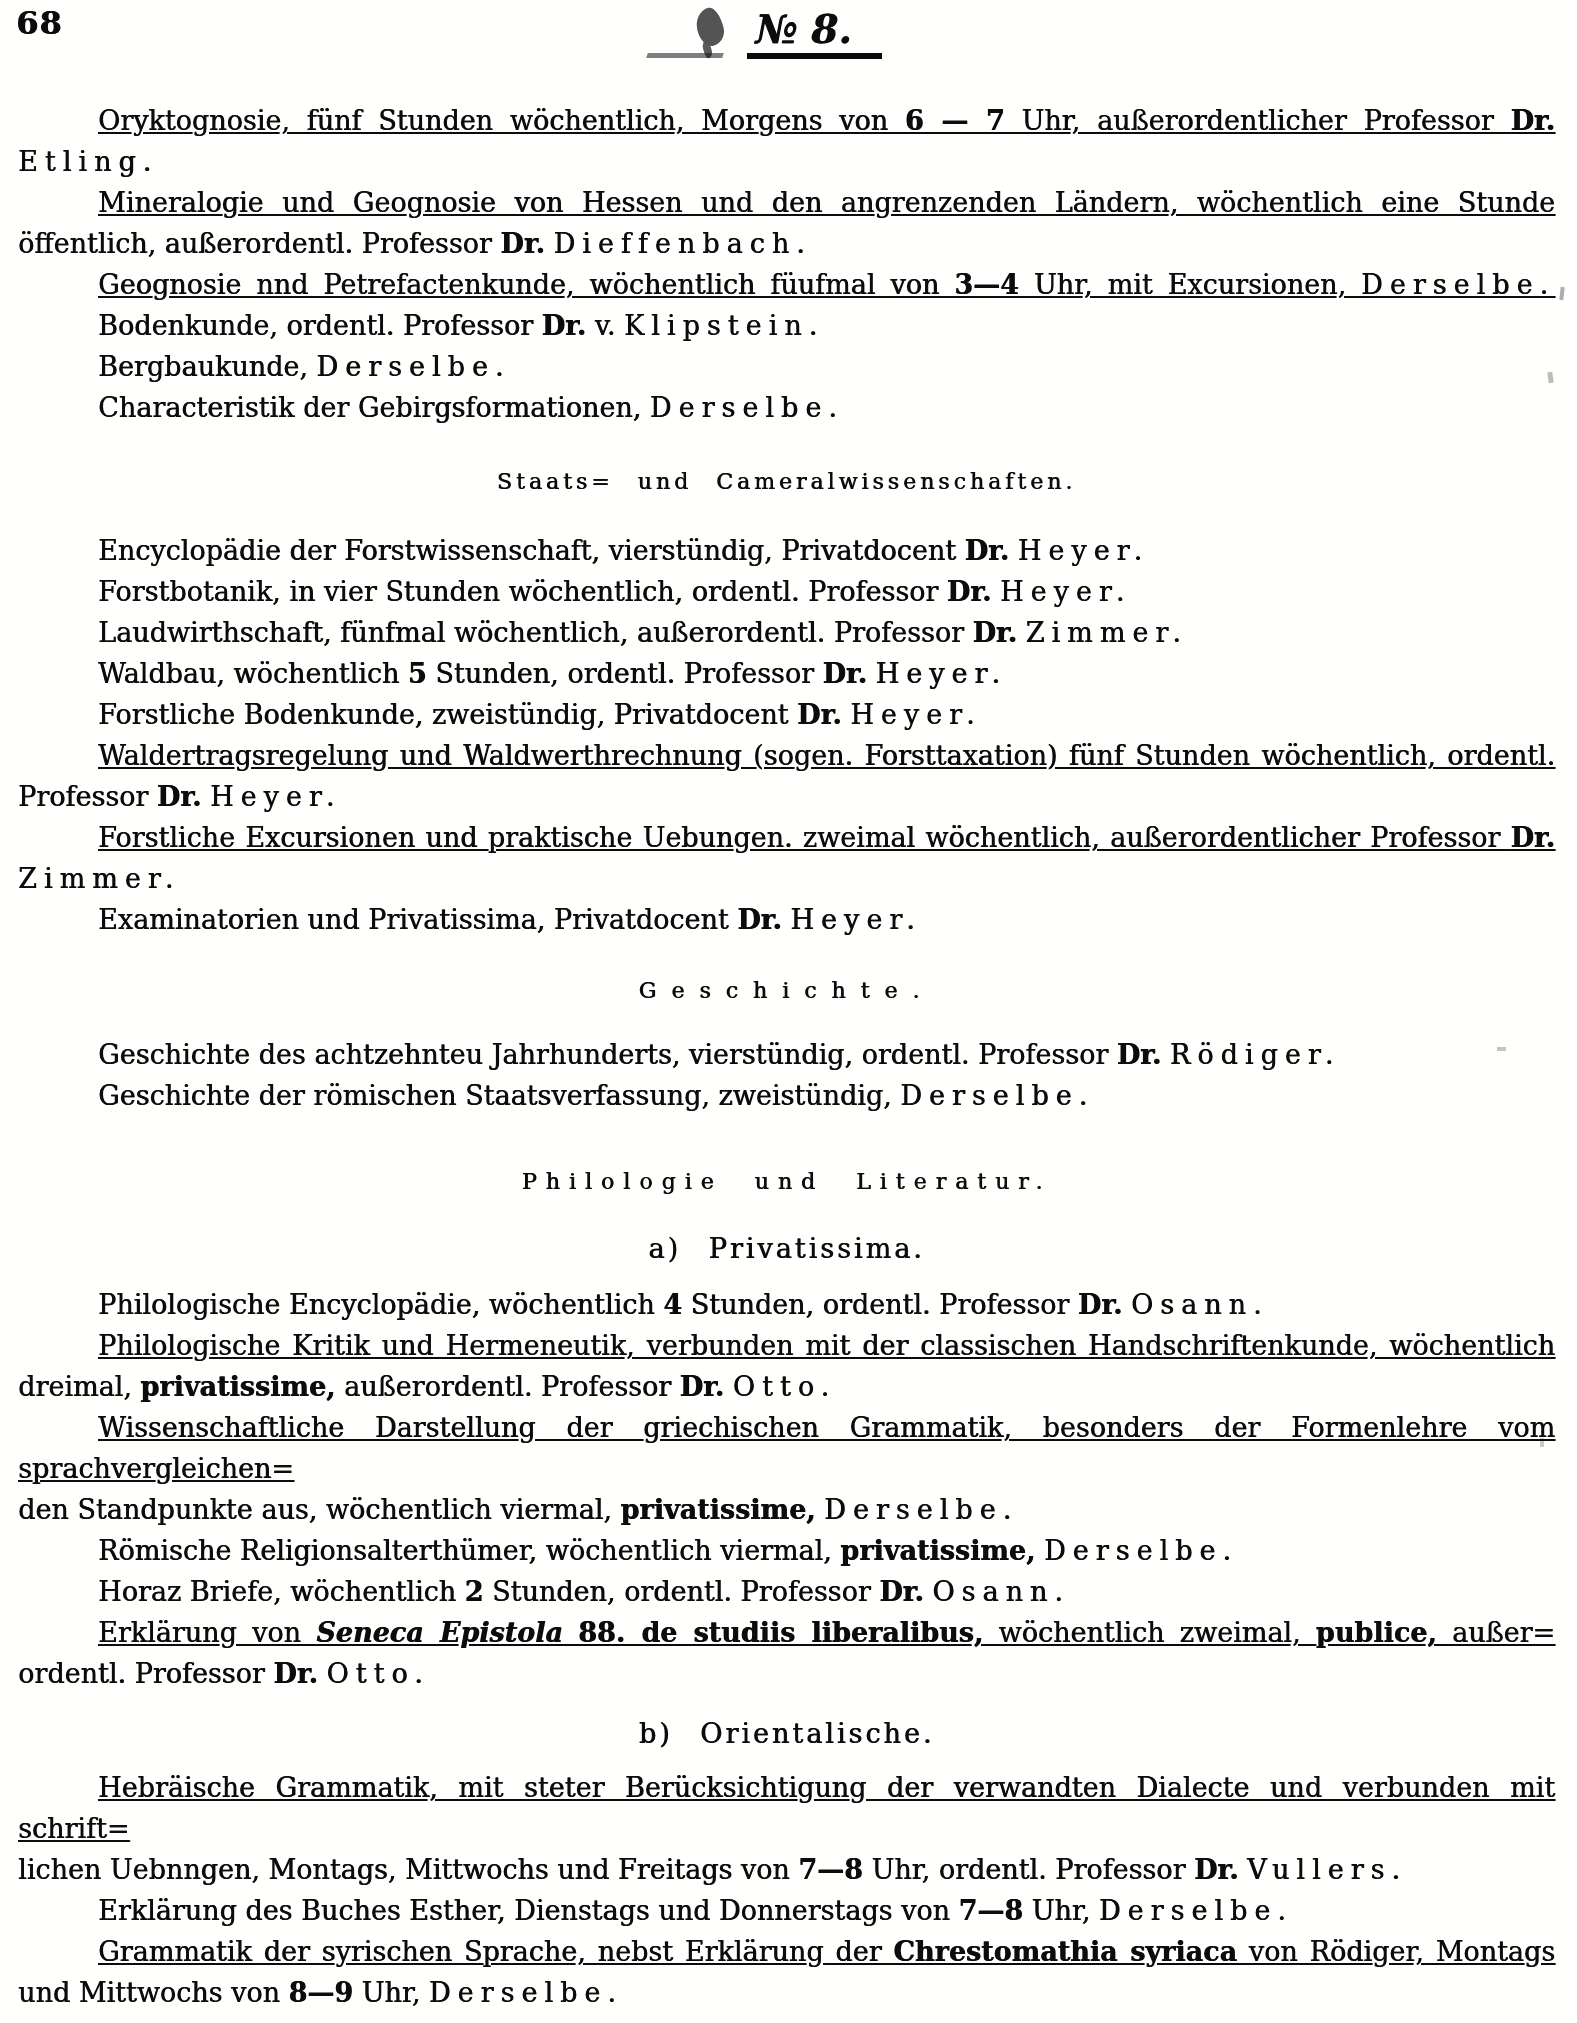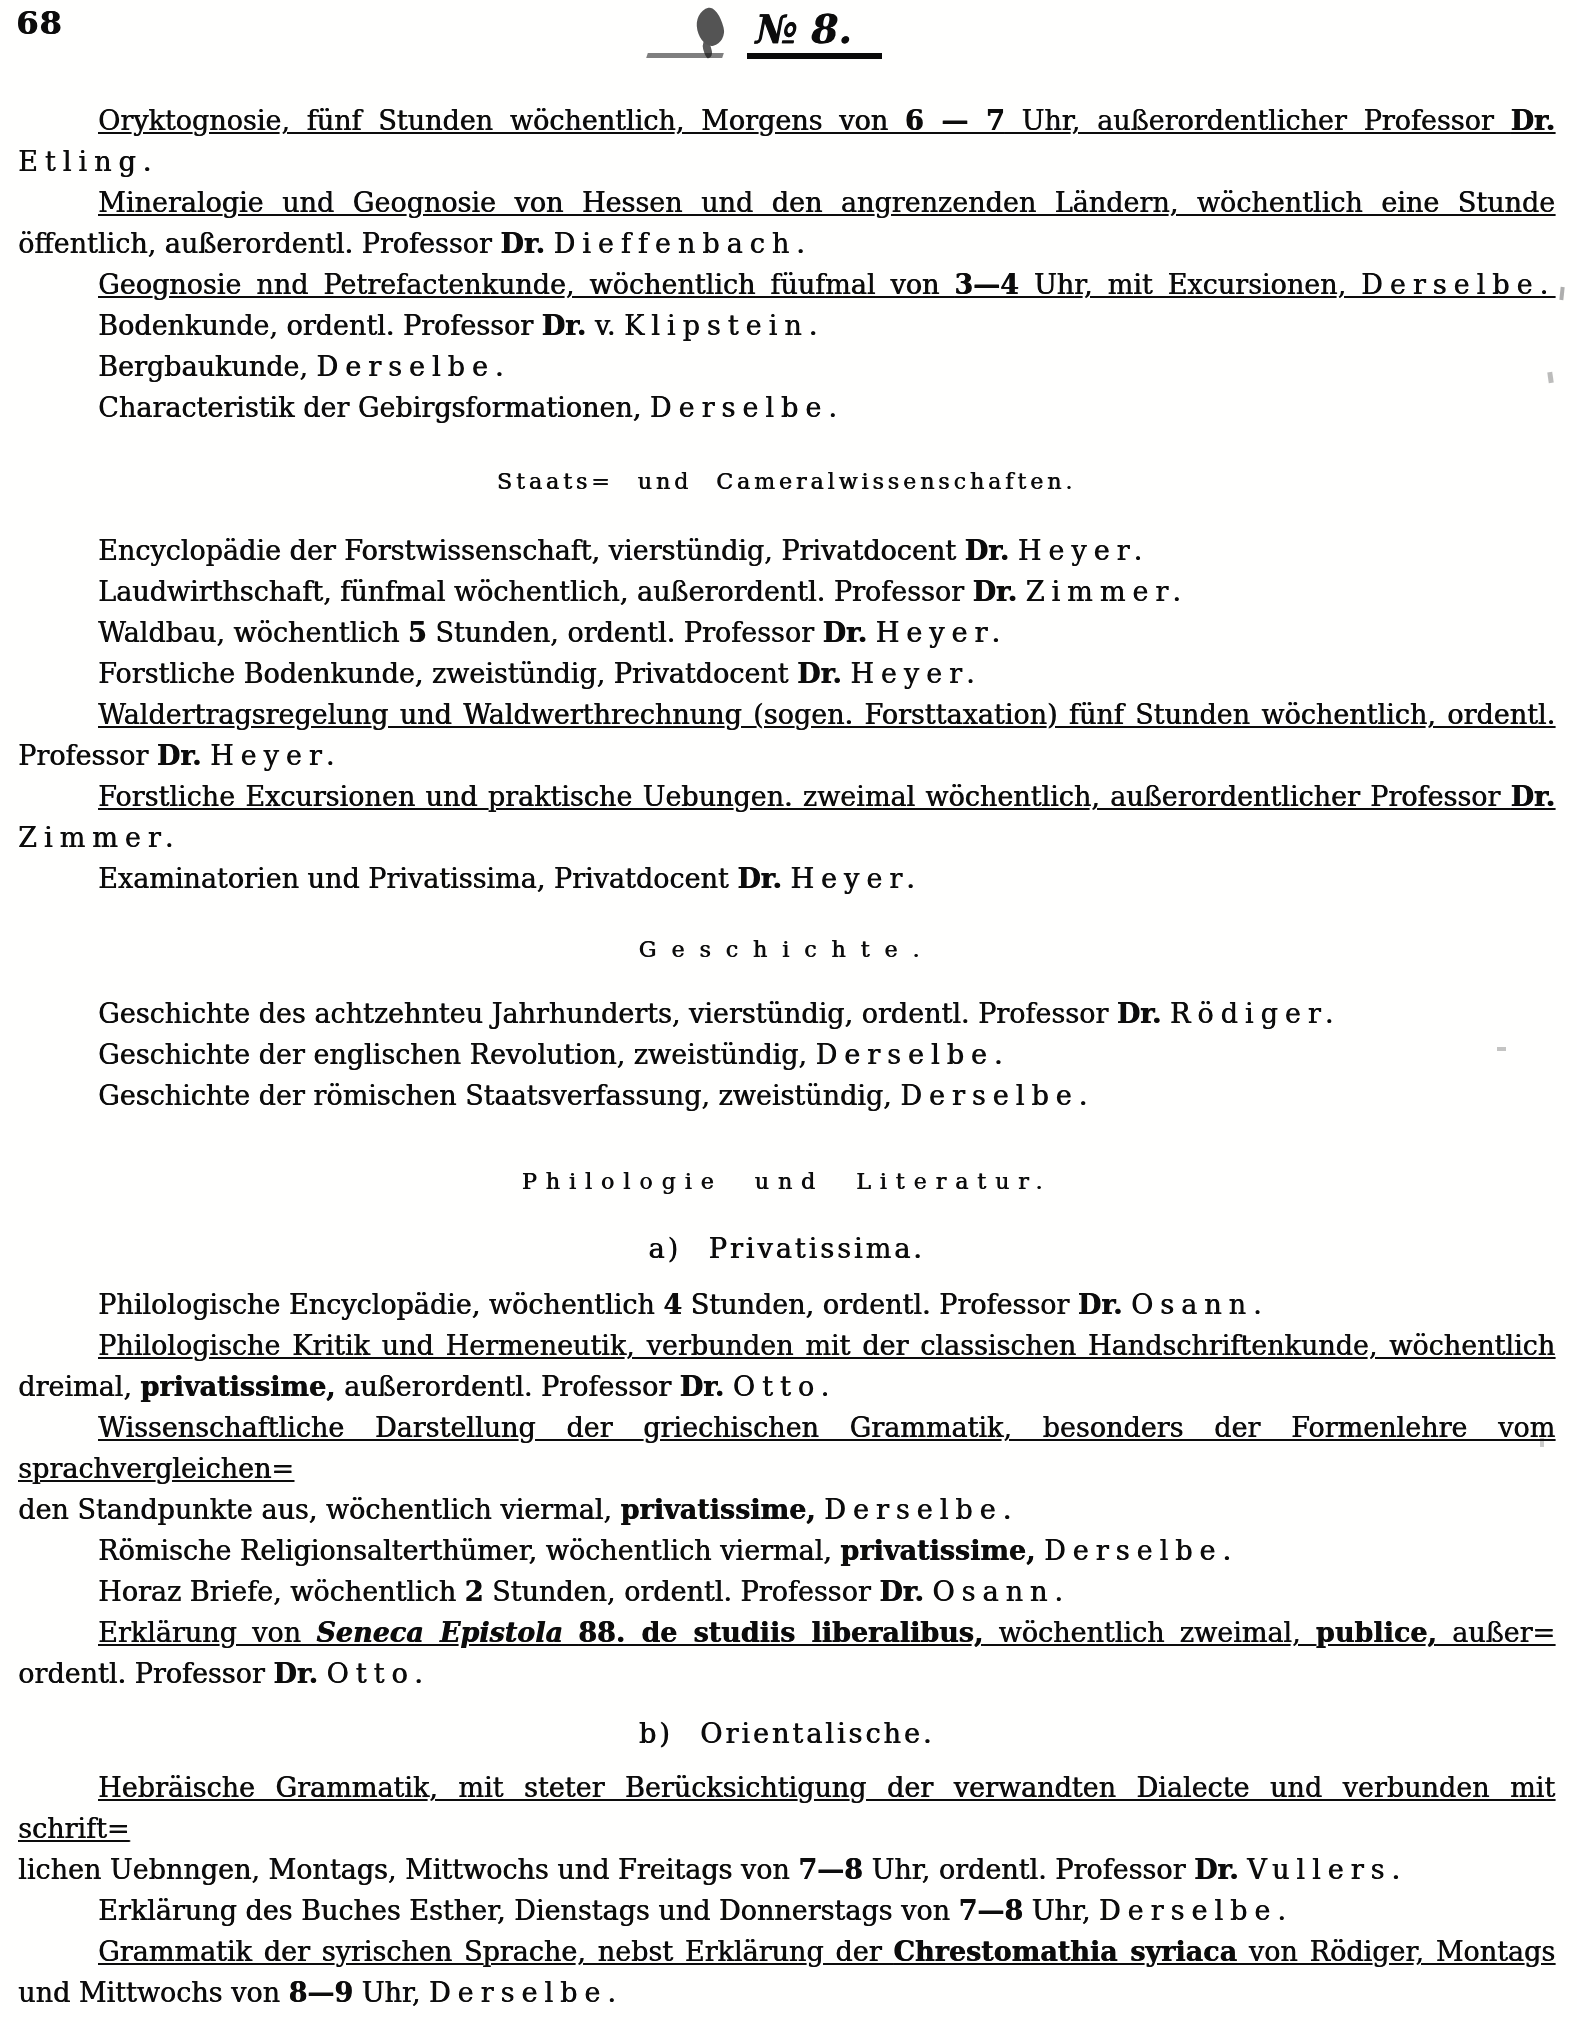--- a/index.html
+++ b/index.html
@@ -113,20 +113,23 @@
     <div class="entry">
         <div class="line first"><span>Characteristik der Gebirgsformationen, </span><span class="sp">Derselbe.</span></div>
       </div>
 
     <h2 class="sec sec-staats">Staats= und Cameralwissenschaften.</h2>
 
     <div class="entry">
         <div class="line first"><span>Encyclopädie der Forstwissenschaft, vierstündig, Privatdocent </span><span class="b">Dr.</span><span> </span><span class="sp">Heyer.</span></div>
       </div>
     <div class="entry">
+        <div class="line first"><span>Forstbotanik, in vier Stunden wöchentlich, ordentl. Professor </span><span class="b">Dr.</span><span> </span><span class="sp">Heyer.</span></div>
+      </div>
+    <div class="entry">
         <div class="line first"><span>Laudwirthschaft, fünfmal wöchentlich, außerordentl. Professor </span><span class="b">Dr.</span><span> </span><span class="sp">Zimmer.</span></div>
       </div>
     <div class="entry">
         <div class="line first"><span>Waldbau, wöchentlich </span><span class="b">5</span><span> Stunden, ordentl. Professor </span><span class="b">Dr.</span><span> </span><span class="sp">Heyer.</span></div>
       </div>
     <div class="entry">
         <div class="line first"><span>Forstliche Bodenkunde, zweistündig, Privatdocent </span><span class="b">Dr.</span><span> </span><span class="sp">Heyer.</span></div>
       </div>
     <div class="entry">
         <div class="line j first"><span>Waldertragsregelung und Waldwerthrechnung (sogen. Forsttaxation) fünf Stunden wöchentlich, ordentl.</span></div>
@@ -137,23 +140,20 @@
         <div class="line"><span class="sp">Zimmer.</span></div>
       </div>
     <div class="entry">
         <div class="line first"><span>Examinatorien und Privatissima, Privatdocent </span><span class="b">Dr.</span><span> </span><span class="sp">Heyer.</span></div>
       </div>
 
     <h2 class="sec sec-gesch">Geschichte.</h2>
 
     <div class="entry">
         <div class="line first"><span>Geschichte des achtzehnteu Jahrhunderts, vierstündig, ordentl. Professor </span><span class="b">Dr.</span><span> </span><span class="sp">Rödiger.</span></div>
-      </div>
-    <div class="entry">
-        <div class="line first"><span>Geschichte der englischen Revolution, zweistündig, </span><span class="sp">Derselbe.</span></div>
       </div>
     <div class="entry">
         <div class="line first"><span>Geschichte der römischen Staatsverfassung, zweistündig, </span><span class="sp">Derselbe.</span></div>
       </div>
 
     <h2 class="sec sec-phil">Philologie und Literatur.</h2>
     <h3 class="sub sub-a">a) Privatissima.</h3>
 
     <div class="entry">
         <div class="line first"><span>Philologische Encyclopädie, wöchentlich </span><span class="b">4</span><span> Stunden, ordentl. Professor </span><span class="b">Dr.</span><span> </span><span class="sp">Osann.</span></div>

